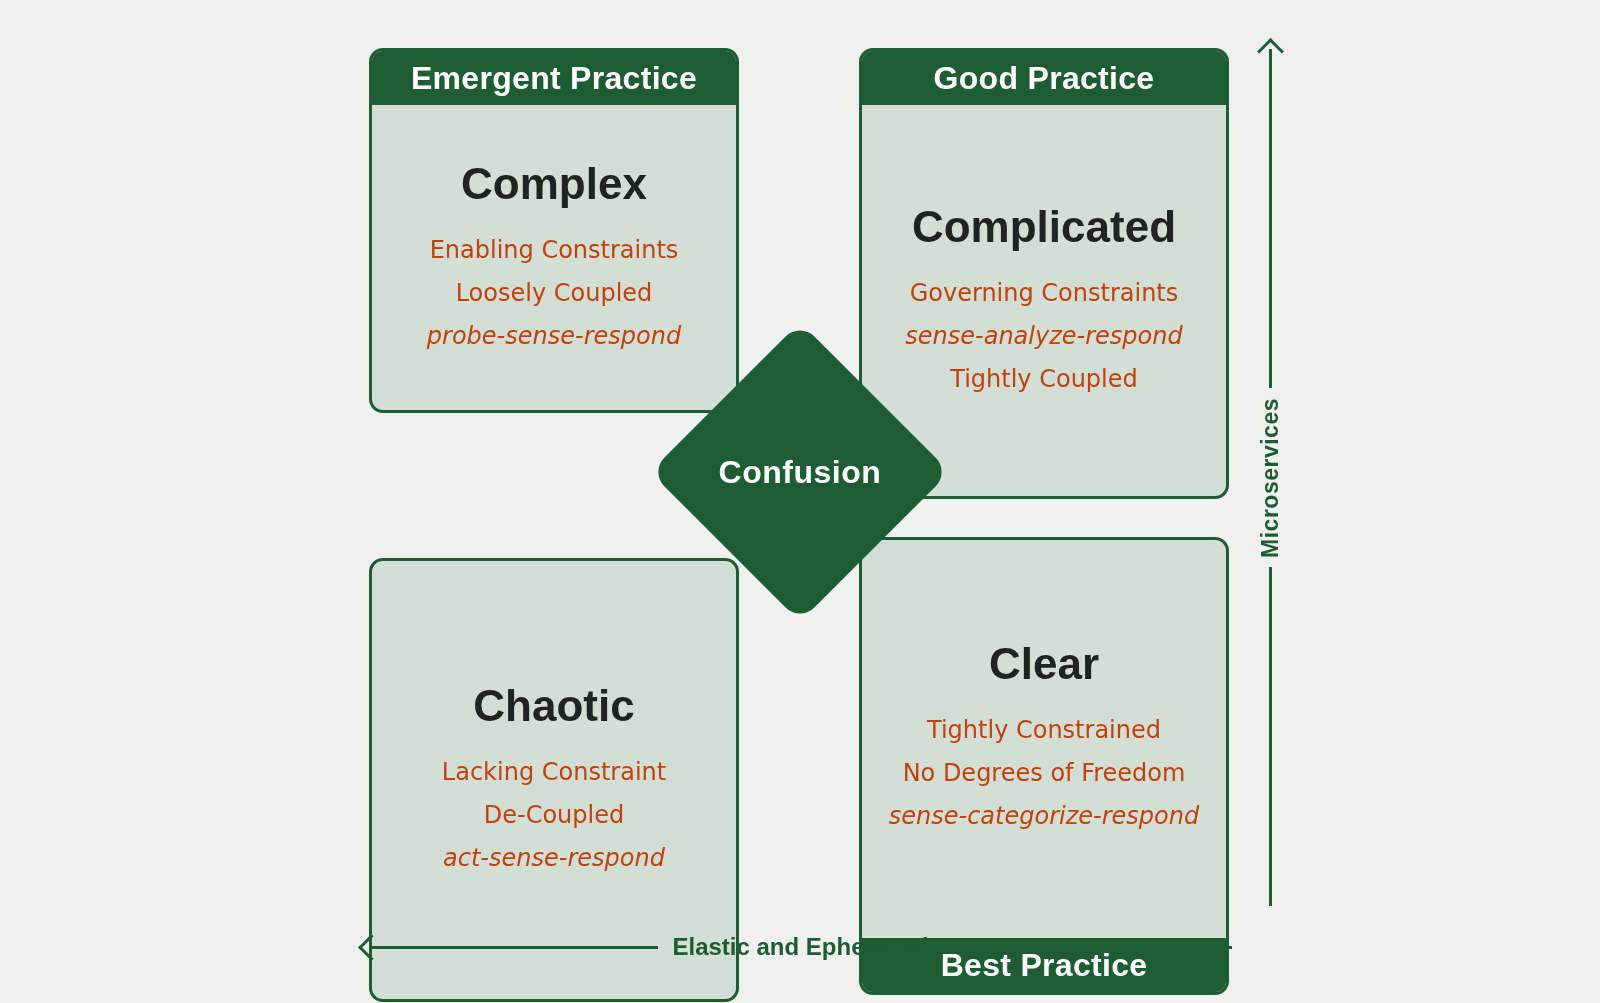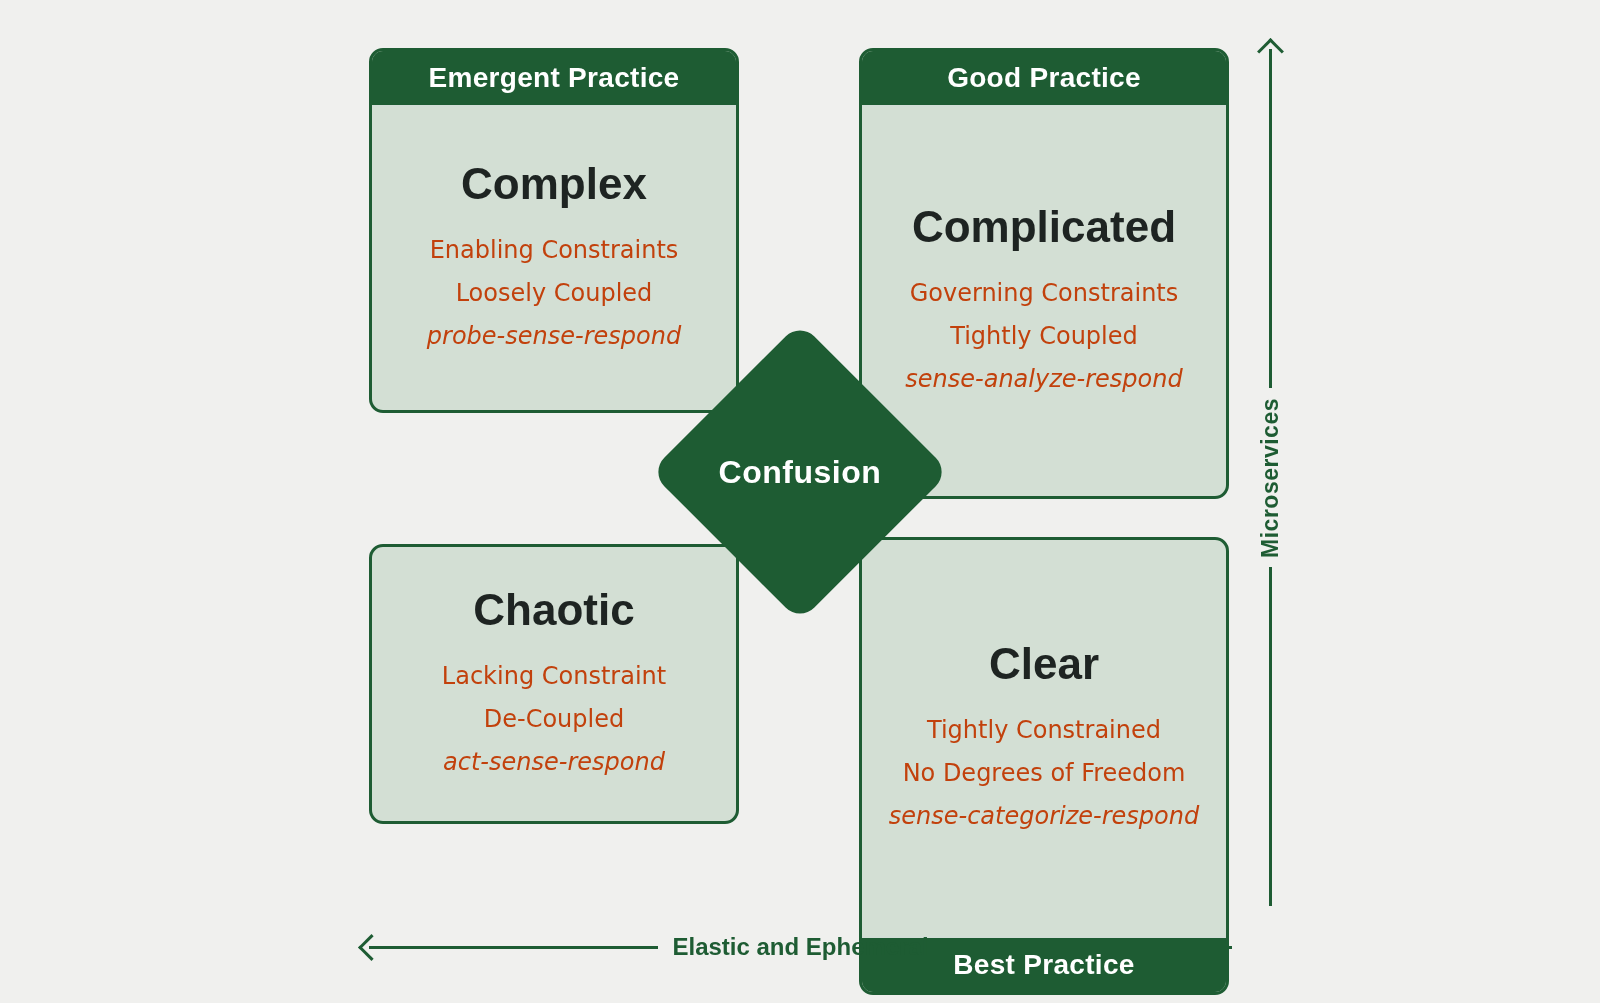--- a/index.html
+++ b/index.html
@@ -20,28 +20,28 @@
     background:#d3dfd4;
     border:3px solid #1e5c33;
     border-radius:14px;
     box-sizing:border-box;
     display:flex;
     flex-direction:column;
     overflow:hidden;
   }
   .card.tl { left:369px; top:48px;  height:365px; }
   .card.tr { left:859px; top:48px;  height:451px; }
-  .card.bl { left:369px; top:544px; height:280px; }
+  .card.bl { left:369px; top:558px; height:444px; }
   .card.br { left:859px; top:537px; height:458px; }
 
   .banner {
     background:#1e5c33;
     color:#ffffff;
     font-weight:bold;
-    font-size:28px;
+    font-size:32px;
     letter-spacing:.3px;
     height:54px;
     flex:0 0 54px;
     display:flex;
     align-items:center;
     justify-content:center;
   }
   .banner.top    { border-bottom:2px solid rgba(255,255,255,.8); }
   .banner.bottom { border-top:2px solid rgba(255,255,255,.8); }
 
@@ -157,22 +157,22 @@
       <p class="q-line">Loosely Coupled</p>
       <p class="q-line italic">probe-sense-respond</p>
     </div>
   </section>
 
   <section class="card tr">
     <header class="banner top">Good Practice</header>
     <div class="card-body">
       <h2 class="q-title">Complicated</h2>
       <p class="q-line">Governing Constraints</p>
+      <p class="q-line italic">sense-analyze-respond</p>
       <p class="q-line">Tightly Coupled</p>
-      <p class="q-line italic">sense-analyze-respond</p>
     </div>
   </section>
 
   <section class="card bl">
     <div class="card-body">
       <h2 class="q-title">Chaotic</h2>
       <p class="q-line">Lacking Constraint</p>
       <p class="q-line">De-Coupled</p>
       <p class="q-line italic">act-sense-respond</p>
     </div>

